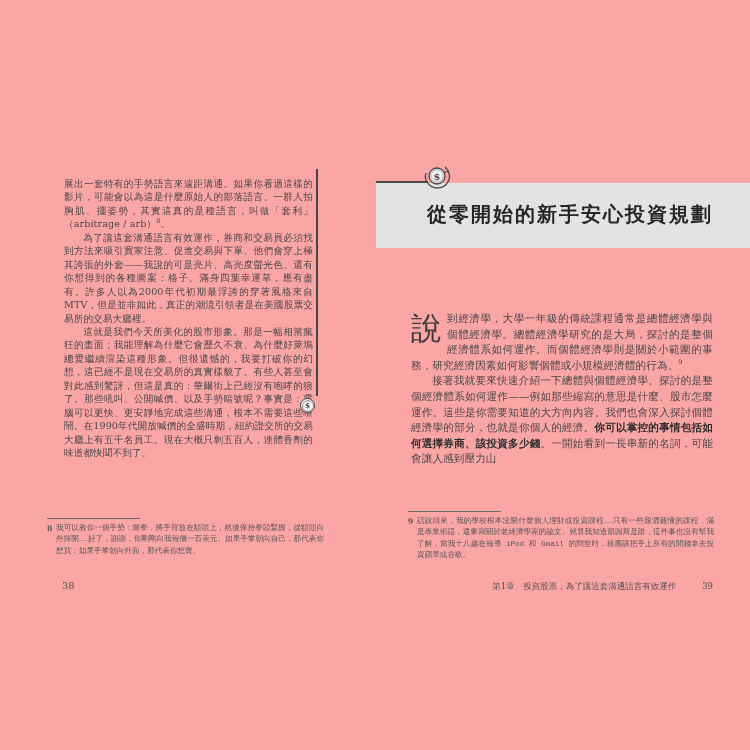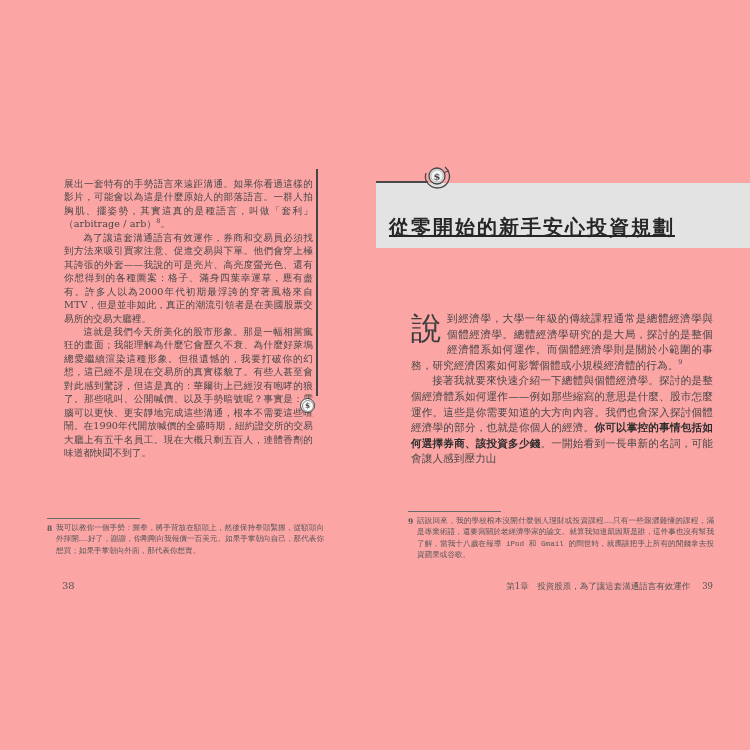--- a/index.html
+++ b/index.html
@@ -45,39 +45,39 @@
   
   .band{
     position:absolute;left:376px;top:183px;width:374px;height:65px;background:#e3e3e3;
   }
   .band-topline{
     position:absolute;left:376px;top:181px;width:52px;height:1.6px;background:#4a4a4a;
   }
   .header-icon{position:absolute;left:416px;top:162px;width:42px;height:36px;}
   .chapter-title{
     position:absolute;left:376px;top:201px;width:337px;
-    text-align:left;font-size:20px;font-weight:bold;letter-spacing:2px;
-    color:#262626;margin:13px;text-decoration:underline;
+    text-align:right;font-size:20px;font-weight:bold;letter-spacing:2px;
+    color:#262626;margin:0;
   }
   .body-right{
     position:absolute;left:411px;top:311px;width:302px;
     font-size:10.6px;line-height:15.6px;text-align:justify;
     color:#484848;letter-spacing:0.1px;
   }
   .dropcap{
     float:left;font-size:31px;line-height:30px;padding:2px 5px 0 0;color:#3d3d3d;
   }
   .body-right b{color:#2e2e2e;}
   .fn-divider-right{left:408px;top:511px;width:93px;}
   .footnote-right{left:408px;top:516px;width:306px;}
   .footer-right{
     position:absolute;left:400px;top:581px;width:313px;
     text-align:right;font-size:8.5px;color:#525252;white-space:nowrap;
   }
-  .footer-right .pageno{margin-left:12px;}
+  .footer-right .pageno{margin-left:26px;}
 </style>
 </head>
 <body>
 
 <div class="spread">
 
   <div class="body-left">
     <p class="para"><span>展出一套特有的手勢語言來遠距溝通。如果你看過這樣的影片，可能會以為這是什麼原始人的部落語言。一群人拍胸肌、擺姿勢，其實這真的是種語言，叫做「套利」（arbitrage / arb）</span><sup class="fnref">8</sup><span>。</span></p>
     <p class="para indent"><span>為了讓這套溝通語言有效運作，券商和交易員必須找到方法來吸引買家注意、促進交易與下單。他們會穿上極其誇張的外套——我說的可是亮片、高亮度螢光色、還有你想得到的各種圖案：格子、滿身四葉幸運草，應有盡有。許多人以為2000年代初期最浮誇的穿著風格來自MTV，但是並非如此，真正的潮流引領者是在美國股票交易所的交易大廳裡。</span></p>
     <p class="para indent"><span>這就是我們今天所美化的股市形象。那是一幅相當瘋狂的畫面；我能理解為什麼它會歷久不衰、為什麼好萊塢總愛繼續渲染這種形象。但很遺憾的，我要打破你的幻想，這已經不是現在交易所的真實樣貌了。有些人甚至會對此感到驚訝，但這是真的：華爾街上已經沒有咆哮的狼了。那些吼叫、公開喊價、以及手勢暗號呢？事實是：電腦可以更快、更安靜地完成這些溝通，根本不需要這些喧鬧。在1990年代開放喊價的全盛時期，紐約證交所的交易大廳上有五千名員工。現在大概只剩五百人，連體香劑的味道都快聞不到了。</span></p>

